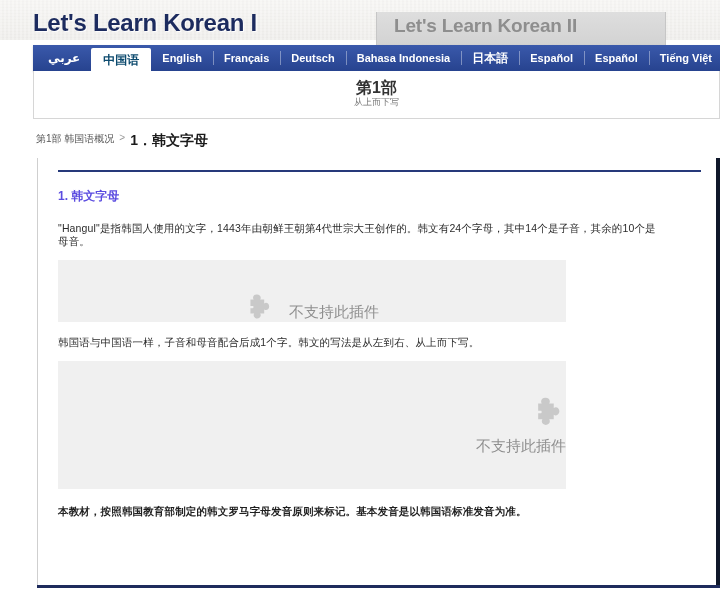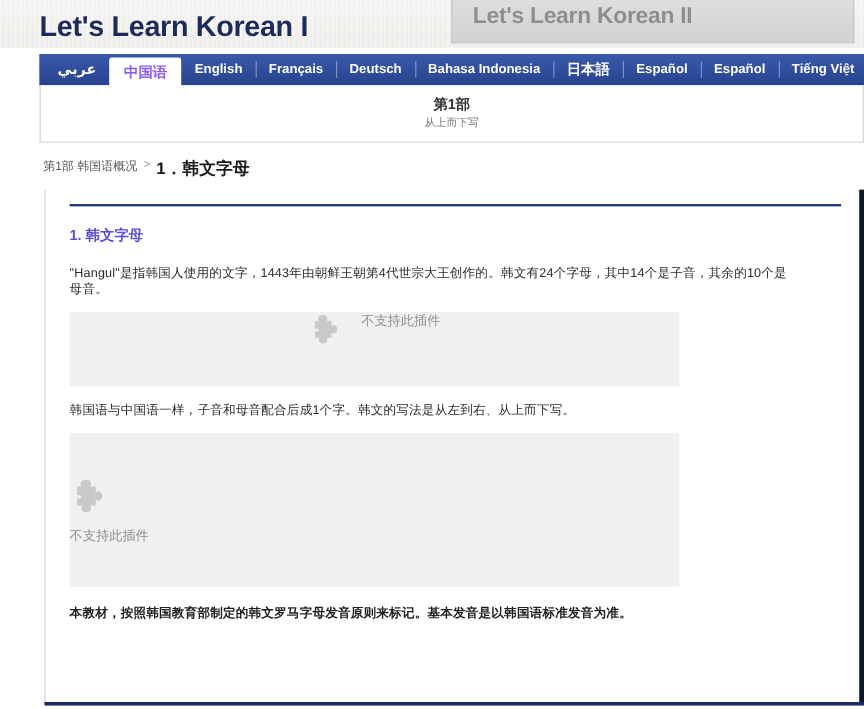--- a/index.html
+++ b/index.html
@@ -36,22 +36,22 @@
     left: 33px; top: 9px;
     font-size: 24px;
     font-weight: bold;
     color: #1c2b5e;
     letter-spacing: -0.3px;
     text-shadow: 1px 1px 0 rgba(255,255,255,.85);
     white-space: nowrap;
   }
   .title-alt-tab {
     position: absolute;
-    left: 376px; top: 0px;
-    width: 336px; height: 36px;
+    left: 376px; top: 12px;
+    width: 290px; height: 36px;
     background: #d9d9d9;
     background-image: linear-gradient(180deg, #dedede 0%, #d2d2d2 100%);
     border: 1px solid #c6c6c6;
     border-top: none;
     box-sizing: border-box;
   }
   .title-alt-label {
     position: absolute;
     left: 17px; top: 3px;
     font-size: 19px;
@@ -91,21 +91,21 @@
   }
   .lang-item + .lang-item::before {
     content: "";
     position: absolute;
     left: 0; top: 6px; bottom: 6px;
     width: 1px;
     background: rgba(255,255,255,.38);
   }
   .lang-item.active {
     background: #ffffff;
-    color: #8b5cf6;
+    color: #0c4a6e;
     margin-top: 3px;
     border-radius: 2px 2px 0 0;
     padding: 12px 12px;
   }
   .lang-item.active::before,
   .lang-item.active + .lang-item::before { display: none; }
   .lang-item.rtl { direction: rtl; font-size: 12px; }
   .lang-item.cjk { font-size: 12px; }
 
   
@@ -129,21 +129,21 @@
     cursor: pointer;
   }
   .part + .part::before {
     content: "";
     position: absolute;
     left: 0; top: 8px; bottom: 8px;
     width: 1px;
     background: #dcdcdc;
   }
   .part-title {
-    font-size: 12px;
+    font-size: 16px;
     font-weight: bold;
     color: #333333;
     line-height: 15px;
   }
   .part-sub {
     font-size: 9px;
     color: #777777;
     line-height: 13px;
     margin-top: 1px;
   }
@@ -216,24 +216,24 @@
   }
   .para.bold {
     font-weight: bold;
     color: #1f1f1f;
   }
 
   
   .plugin {
     background: #f0f0f0;
     display: flex;
-    align-items: flex-start;
+    align-items: flex-end;
     justify-content: center;
     color: #8f8f8f;
-    font-size: 11px;
+    font-size: 15px;
   }
   .plugin-h {
     width: 508px;
     height: 62px;
     margin: 12px 0 0 0;
     flex-direction: row;
     gap: 14px;
   }
   .plugin-v {
     width: 508px;

